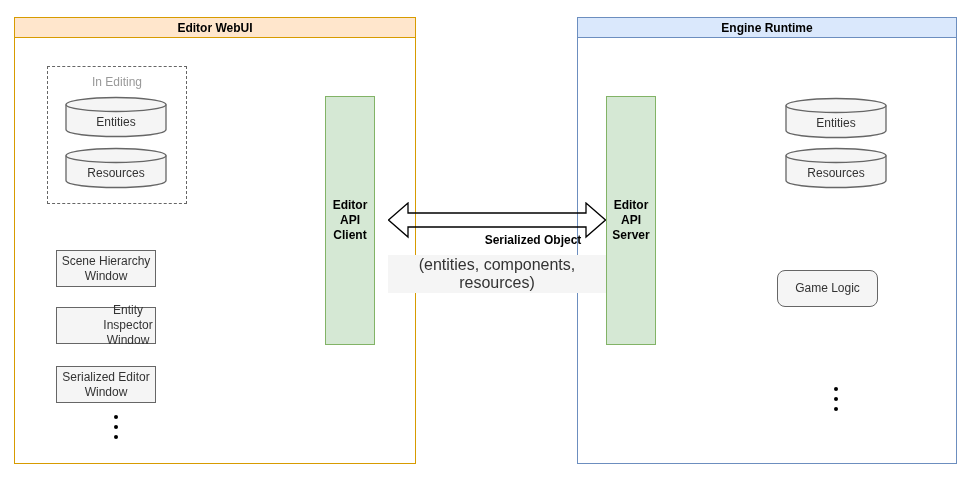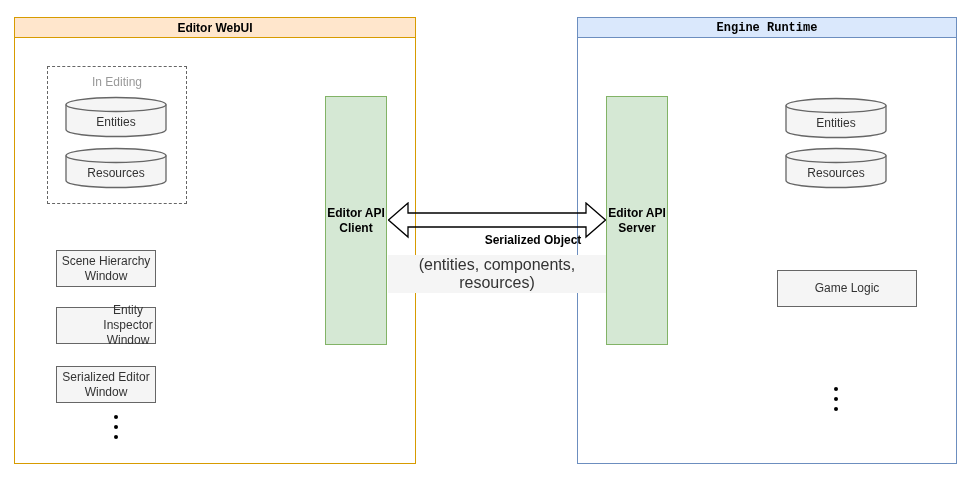--- a/index.html
+++ b/index.html
@@ -3,21 +3,21 @@
 <meta charset="utf-8">
 <style>
   * { margin:0; padding:0; box-sizing:border-box; }
   html,body { background:#ffffff; }
   .page {
     position:relative; width:973px; height:484px; background:#fff;
     font-family:"Liberation Sans", sans-serif; color:#000; overflow:hidden;
   }
   .container { position:absolute; border:1px solid; background:#fff; }
   .container.webui  { left:14px;  top:17px; width:402px; height:447px; border-color:var(--orange-border,#d79b00); }
-  .container.runtime{ left:577px; top:17px; width:380px; height:447px; border-color:var(--blue-border,#6c8ebf);font-family:Liberation Mono, monospace; }
+  .container.runtime{ left:577px; top:17px; width:380px; height:447px; border-color:var(--blue-border,#6c8ebf); }
   .titlebar {
     height:20px; line-height:20px; text-align:center;
     font-size:12px; font-weight:bold; border-bottom:1px solid;
   }
   .webui  .titlebar { background:var(--orange-fill,#ffe6cc); border-color:var(--orange-border,#d79b00); }
   .runtime .titlebar{ background:var(--blue-fill,#dae8fc);  border-color:var(--blue-border,#6c8ebf); }
 
   .dashed-group {
     position:absolute; left:47px; top:66px; width:140px; height:138px;
     border:1px dashed var(--node-border,#666666); background:transparent;
@@ -36,24 +36,24 @@
   }
 
   .node {
     position:absolute; background:var(--node-fill,#f5f5f5);
     border:1px solid var(--node-border,#666666);
     display:flex; align-items:center; justify-content:center;
     text-align:center; font-size:12px; color:#333333;
     line-height:1.25; white-space:pre-line;
   }
   .win  { left:56px; width:100px; height:37px; }
-  .mod  { left:777px; width:140px; height:37px; }
+  .mod  { left:777px; width:101px; height:37px;border-radius:8px; }
 
   .api-block {
-    position:absolute; top:96px; width:62px; height:249px;
+    position:absolute; top:96px; width:50px; height:249px;
     background:var(--green-fill,#d5e8d4); border:1px solid var(--green-border,#82b366);
     display:flex; align-items:center; justify-content:center;
     text-align:center; font-size:12px; font-weight:bold; color:#000;
     line-height:1.25; white-space:pre-line;
   }
   .api-client { left:325px; }
   .api-server { left:606px; }
 
   .arrow-svg { position:absolute; left:388px; top:202px; }
 

